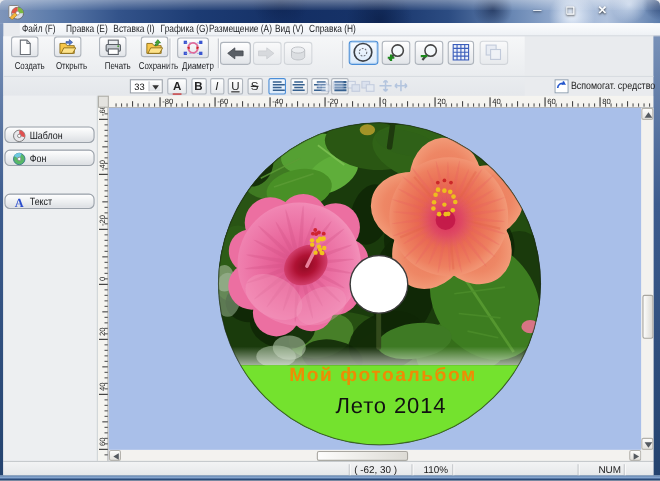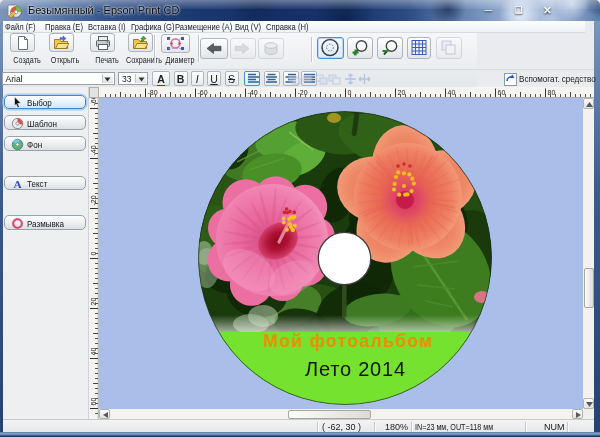--- a/index.html
+++ b/index.html
@@ -15,21 +15,21 @@
  radial-gradient(circle 40px at 345px 18px, rgba(8,24,60,.55), rgba(8,24,60,0) 75%),
  radial-gradient(circle 34px at 255px 2px, rgba(10,28,68,.5), rgba(10,28,68,0) 75%),
  linear-gradient(90deg,#7e95ba 0%,#5d7cab 8%,#33538a 18%,#1c3b73 30%,#142f64 45%,#17346a 58%,#2c4c82 68%,#6b89b5 78%,#9db3d4 86%,#b0c2dd 92%,#5c7cab 100%);
 }
 #titlebar:after{content:"";position:absolute;left:0;top:0;width:100%;height:9px;border-radius:5px 5px 0 0;background:linear-gradient(rgba(255,255,255,.36),rgba(255,255,255,.06))}
 #lframe{left:0;top:21px;width:3px;height:411px;background:linear-gradient(#7d95bb,#3d5c8e 40%,#24436f)}
 #rframe{left:594px;top:21px;width:6px;height:411px;background:linear-gradient(#7d95bb,#3d5c8e 40%,#24436f)}
 #bframe{left:0;top:432px;width:600px;height:5px;background:linear-gradient(#56779f 0%,#89a9d2 40%,#2e4f7f 75%,#12294f 100%)}
 #title{left:28px;top:4px;font-size:11px;color:#0a0a0a;text-shadow:0 0 3px rgba(255,255,255,.8),0 0 2px rgba(255,255,255,.9);z-index:5}
 .winbtn{top:4px;width:17px;height:13px;color:#fbfdff;font-size:10.5px;font-weight:bold;line-height:12px;text-align:center;text-shadow:0 1px 2px rgba(0,0,0,.8);z-index:5}
-#menubar{left:3px;top:21px;width:582px;height:12px;background:linear-gradient(#fcfdfe,#eef1f5);border-bottom:1px solid #d7dbe1;z-index:2}
+#menubar{left:18px;top:21px;width:582px;height:12px;background:linear-gradient(#fcfdfe,#eef1f5);border-bottom:1px solid #d7dbe1;z-index:2}
 .menu{position:absolute;top:0px;font-size:9.5px;color:#1c1e22;line-height:12px}
 #tbzone{left:3px;top:33px;width:474px;height:54px;background:linear-gradient(#f6f7f8,#e4e7eb)}
 .tbtn{position:absolute;background:linear-gradient(#ffffff,#f2f3f5 45%,#e2e5e9);border:1px solid #aeb4bc;border-radius:3px}
 .tlab{position:absolute;font-size:9px;color:#1c1e22;text-align:center;white-space:nowrap;transform:scaleX(0.8)}
 .sep{position:absolute;width:1px;background:#c2c6cc;box-shadow:1px 0 0 #fdfdfd}
 .dis{opacity:0.45}
 .active{border:1.5px solid #4a8ed8;background:linear-gradient(#f4f9ff,#dcebfb);box-shadow:0 0 0 1px #bcd8f4 inset}
 .combo{position:absolute;background:#fff;border:1px solid #9aa0a8;font-size:8.5px;color:#111}
 .carr{position:absolute;right:1px;top:1px;bottom:1px;width:11px;background:linear-gradient(#fdfdfd,#dfe2e6);border-left:1px solid #c0c4ca;text-align:center;font-size:6px;line-height:10px;color:#333}
 .fbt{position:absolute;width:14px;height:15px;background:linear-gradient(#ffffff,#e6e9ec);border:1px solid #b0b6be;border-radius:2px;text-align:center;font-size:10.5px;line-height:14px;color:#222}
@@ -55,21 +55,20 @@
 <div id="win">
     <div id="titlebar" class="abs"></div>
     <svg class="abs" style="left:7px;top:3px;z-index:5" width="15" height="15">
 <rect x="1" y="2" width="9" height="11" rx="1" fill="#f4f6f8" stroke="#7a7a7a" stroke-width="0.8"></rect>
 <circle cx="9" cy="9" r="5.4" fill="#d8dde8" stroke="#555" stroke-width="0.7"></circle>
 <path d="M9 3.6 A5.4 5.4 0 0 1 14.4 9 L9 9 Z" fill="#7ab840"></path>
 <path d="M3.6 9 A5.4 5.4 0 0 1 9 3.6 L9 9 Z" fill="#e05544"></path>
 <circle cx="9" cy="9" r="1.7" fill="#fff" stroke="#888" stroke-width="0.6"></circle>
 <path d="M 2 13 L 6.5 8.5 L 8.6 10.6 L 4 15 Z" fill="#f4b73c" stroke="#a06a10" stroke-width="0.5"></path>
 </svg>
-    <div id="title" class="abs">Безымянный - Epson Print CD</div>
     <div class="winbtn abs" style="left:480px">─</div>
     <div class="winbtn abs" style="left:510px;font-size:9px">❑</div>
     <div class="winbtn abs" style="left:539px">✕</div>
     <div id="lframe" class="abs"></div>
     <div id="rframe" class="abs"></div>
     <div id="bframe" class="abs"></div>
     <div id="menubar" class="abs">
       <div class="menu" style="left:1.8px"><span class="sx80">Файл (F)</span></div>
       <div class="menu" style="left:41.5px"><span class="sx80">Правка (E)</span></div>
       <div class="menu" style="left:84.7px"><span class="sx80">Вставка (I)</span></div>
@@ -150,23 +149,20 @@
         </svg></div>
       <div class="tbtn" style="left:404px;top:4px;width:24px;height:22px"><svg width="22" height="19" viewBox="0 0 22 19">
           <rect x="4" y="2.5" width="14" height="14" fill="#eef2fa" stroke="#3a5dbb" stroke-width="1"></rect>
           <path d="M7.5 2.5 v14 M11 2.5 v14 M14.5 2.5 v14 M4 6 h14 M4 9.5 h14 M4 13 h14" stroke="#3a5dbb" stroke-width="1"></path>
         </svg></div>
       <div class="tbtn dis" style="left:433px;top:4px;width:26px;height:22px"><svg width="24" height="19" viewBox="0 0 24 19">
           <rect x="5" y="3" width="9" height="9" fill="#dde4f2" stroke="#8899bb"></rect>
           <rect x="9" y="7" width="9" height="9" fill="#eef2fa" stroke="#8899bb"></rect>
         </svg></div>
       <div class="abs" style="left:0px;top:36px;width:591px;height:1px;background:#d8dce1"></div>
-      <div class="combo" style="left:-1.5px;top:39px;width:113px;height:13px;line-height:12px"><span style="margin-left:3px">Arial</span><div class="carr"><svg width="7" height="7" style="margin-top:2px">
-            <path d="M0.5 1.5 L6.5 1.5 L3.5 5.5 Z" fill="#333"></path>
-          </svg></div></div>
       <div class="combo" style="left:115px;top:39px;width:30px;height:13px;line-height:12px"><span style="margin-left:3px">33</span><div class="carr"><svg width="7" height="7" style="margin-top:2px">
             <path d="M0.5 1.5 L6.5 1.5 L3.5 5.5 Z" fill="#333"></path>
           </svg></div></div>
       <div class="fbt" style="left:149px;top:37.5px;width:18px"><b style="display:inline-block;line-height:11px;height:12px;border-bottom:1.5px solid #cc1111">A</b></div>
       <div class="fbt" style="left:170.5px;top:37.5px"><b>B</b></div>
       <div class="fbt" style="left:188px;top:37.5px;width:12.5px"><i>I</i></div>
       <div class="fbt" style="left:204px;top:37.5px"><u>U</u></div>
       <div class="fbt" style="left:221.5px;top:37.5px"><s>S</s></div>
       <div class="fbt active2" style="left:241px;top:37.5px;width:16px"><svg width="13" height="13" viewBox="0 0 13 13">
           <path d="M2 2.5 h8 M2 5 h11 M2 7.5 h8 M2 10 h11" stroke="#35608f" stroke-width="1.4"></path>
@@ -201,26 +197,20 @@
       <div class="abs dis" style="left:355px;top:39px;width:13px;height:13px"><svg width="13" height="13" viewBox="0 0 13 13">
           <path d="M6.5 1 v10 M1 6 h11 M1 6 l2-2 M1 6 l2 2 M12 6 l-2-2 M12 6 l-2 2" stroke="#7799cc" stroke-width="1.4" fill="none"></path>
         </svg></div>
       <div class="abs" style="left:501px;top:39px;width:13px;height:13px"><svg width="13" height="13">
           <rect x="0.5" y="0.5" width="12" height="12" fill="#fff" stroke="#8899aa"></rect>
           <path d="M3 8 c0-3 3-5 6-4 l-1-2 m1 2 l-2.5 0.5" stroke="#2255cc" stroke-width="1.5" fill="none"></path>
         </svg></div>
       <div class="abs" style="left:516px;top:40px;font-size:9.5px;color:#1a1a1a"><span class="sx85">Вспомогат. средство</span></div>
     </div>
     <div id="sidebar" class="abs">
-      <div class="sbtn" id="sel" style="top:7.7px">
-        <span class="ic"><svg width="13" height="13" viewBox="0 0 15 15">
-            <path d="M4 1 L11.5 8.5 L7.8 8.7 L9.8 12.8 L7.9 13.7 L6 9.6 L4 11.5 Z" fill="#111" stroke="#fff" stroke-width="0.7"></path>
-          </svg></span>
-        <span class="lab">Выбор</span>
-      </div>
       <div class="sbtn" style="top:49px">
         <span class="ic"><svg width="13" height="13" viewBox="0 0 15 15">
             <circle cx="7.5" cy="7.5" r="6" fill="#58b868" stroke="#3a7a8a"></circle>
             <path d="M7.5 7.5 L2 4.5 A6 6 0 0 1 10 2 Z" fill="#70c8e0"></path>
             <circle cx="7.5" cy="7.5" r="1.8" fill="#fff" stroke="#888"></circle>
           </svg></span>
         <span class="lab">Фон</span>
       </div>
       <div class="sbtn" style="top:28px">
         <span class="ic"><svg width="13" height="13" viewBox="0 0 15 15">
@@ -228,27 +218,20 @@
             <path d="M7.5 7.5 L7.5 1.5 A6 6 0 0 1 13.2 9 Z" fill="#e05050"></path>
             <circle cx="7.5" cy="7.5" r="1.8" fill="#fff" stroke="#888"></circle>
           </svg></span>
         <span class="lab">Шаблон</span>
       </div>
       <div class="sbtn" style="top:88.9px">
         <span class="ic"><svg width="13" height="13" viewBox="0 0 15 15">
             <text x="7.5" y="12.5" font-size="13" font-weight="bold" fill="#2a4ccc" text-anchor="middle" font-family="Liberation Serif,serif">A</text>
           </svg></span>
         <span class="lab">Текст</span>
-      </div>
-      <div class="sbtn" style="top:128.4px">
-        <span class="ic"><svg width="13" height="13" viewBox="0 0 15 15">
-            <circle cx="7.5" cy="7.5" r="5" fill="none" stroke="#e85a7a" stroke-width="2.6"></circle>
-            <circle cx="7.5" cy="7.5" r="5" fill="none" stroke="#c03050" stroke-width="1" opacity="0.6"></circle>
-          </svg></span>
-        <span class="lab">Размывка</span>
       </div>
     </div>
     <div id="canvas" class="abs"></div>
     <svg width="296" height="296" viewBox="0 0 296 296" style="position:absolute;left:197px;top:110px">
       <defs>
 <clipPath id="dc">
           <circle cx="148" cy="148" r="146.6"></circle>
         </clipPath>
 <radialGradient id="pink" cx="46%" cy="52%" r="60%">
  <stop offset="0%" stop-color="#dd4f88"></stop>
@@ -637,16 +620,15 @@
       <div class="sthumb" style="left:189px;top:0.5px;width:83px;height:9px"></div>
     </div>
     <div id="scorner" class="abs"></div>
     <div id="statusbar" class="abs">
       <div class="ssep" style="left:314px"></div>
       <div class="ssep" style="left:370.5px"></div>
       <div class="ssep" style="left:408px"></div>
       <div class="ssep" style="left:522px"></div>
       <div class="ssep" style="left:564px"></div>
       <div class="sfield" style="left:319px">( -62, 30 )</div>
-      <div class="sfield" style="left:382px">180%</div>
-      <div class="sfield" style="left:412px"><span class="sx80">IN=23 мм, OUT=118 мм</span></div>
+      <div class="sfield" style="left:382px">110%</div>
       <div class="sfield" style="left:541px">NUM</div>
     </div>
   </div>
 </body></html>

